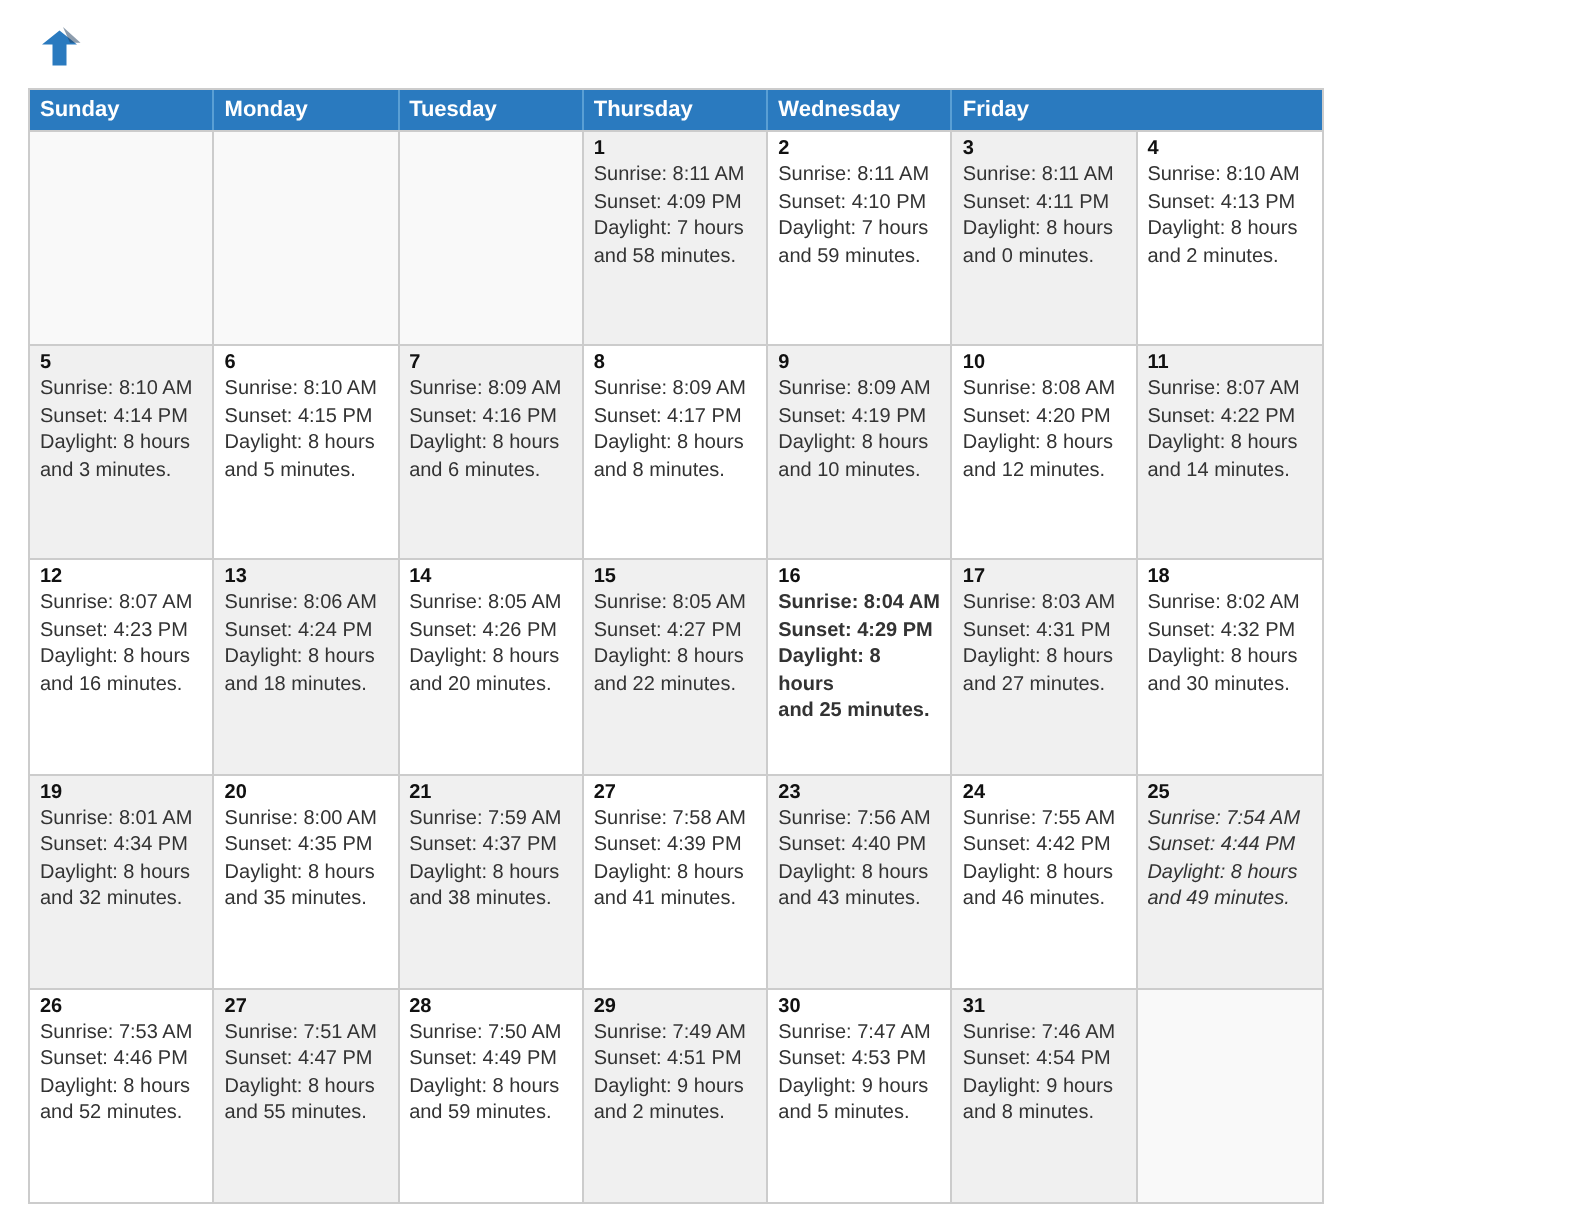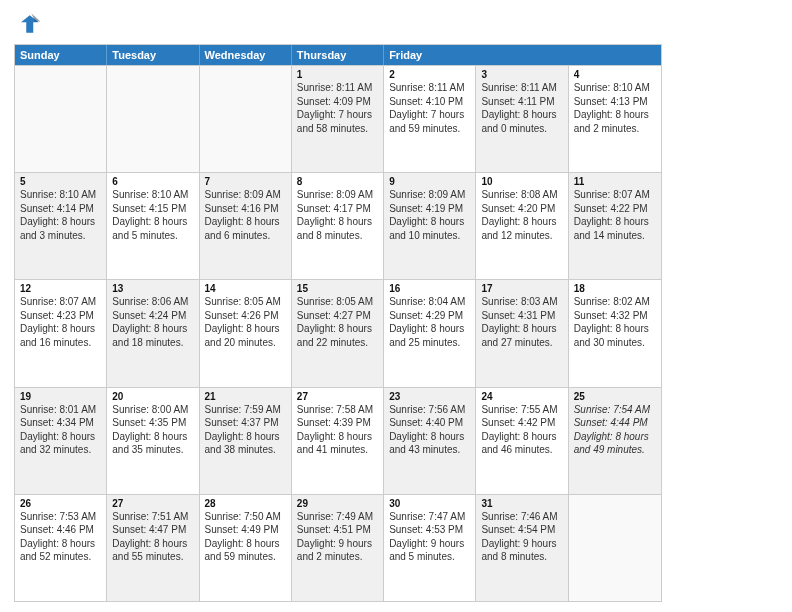--- a/index.html
+++ b/index.html
@@ -129,23 +129,24 @@
     </div>
     <div class="title-block">
       <div class="month-title"></div>
       <div class="location"></div>
     </div>
   </div>
 
   <div class="calendar">
     <div class="cal-header">
     <div class="cal-header-cell">Sunday</div>
+        <div class="cal-header-cell">Monday</div>
         <div class="cal-header-cell">Tuesday</div>
+        <div class="cal-header-cell">Thursday</div>
         <div class="cal-header-cell">Wednesday</div>
-        <div class="cal-header-cell">Thursday</div>
         <div class="cal-header-cell">Friday</div>
       </div>
     <div class="cal-body">
     <div class="cal-row">
           <div class="cal-cell empty"></div>
           <div class="cal-cell empty"></div>
           <div class="cal-cell empty"></div>
           <div class="cal-cell shaded">
             <span class="day-num">1</span>
             <div class="day-info" style="white-space: pre-line;">Sunrise: 8:11 AM
@@ -250,21 +251,21 @@
           </div>
           <div class="cal-cell shaded">
             <span class="day-num">15</span>
             <div class="day-info" style="white-space: pre-line;">Sunrise: 8:05 AM
 Sunset: 4:27 PM
 Daylight: 8 hours
 and 22 minutes.</div>
           </div>
           <div class="cal-cell">
             <span class="day-num">16</span>
-            <div class="day-info" style="white-space: pre-line;">Sunrise: 8:04 AM
+            <div class="day-info" style="white-space: pre-line; font-weight: bold;">Sunrise: 8:04 AM
 Sunset: 4:29 PM
 Daylight: 8 hours
 and 25 minutes.</div>
           </div>
           <div class="cal-cell shaded">
             <span class="day-num">17</span>
             <div class="day-info" style="white-space: pre-line;">Sunrise: 8:03 AM
 Sunset: 4:31 PM
 Daylight: 8 hours
 and 27 minutes.</div>

